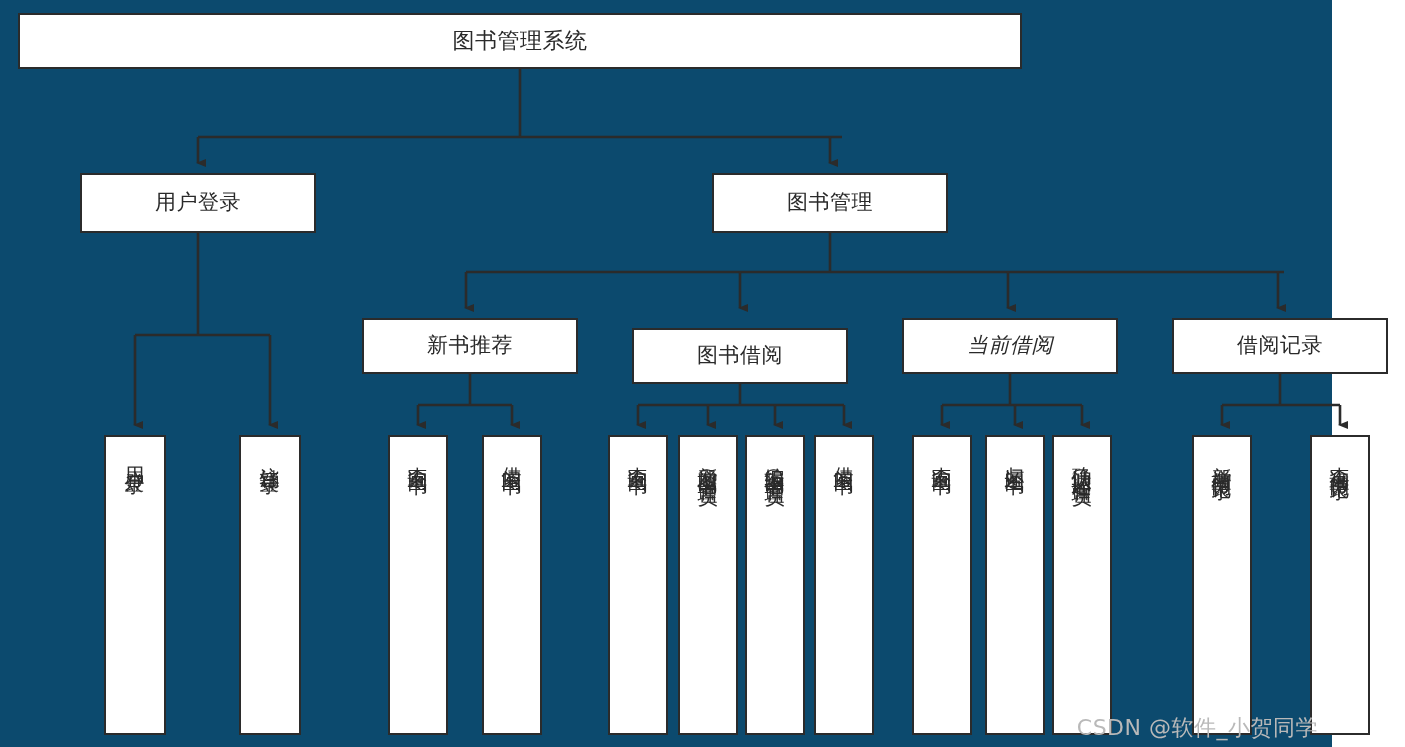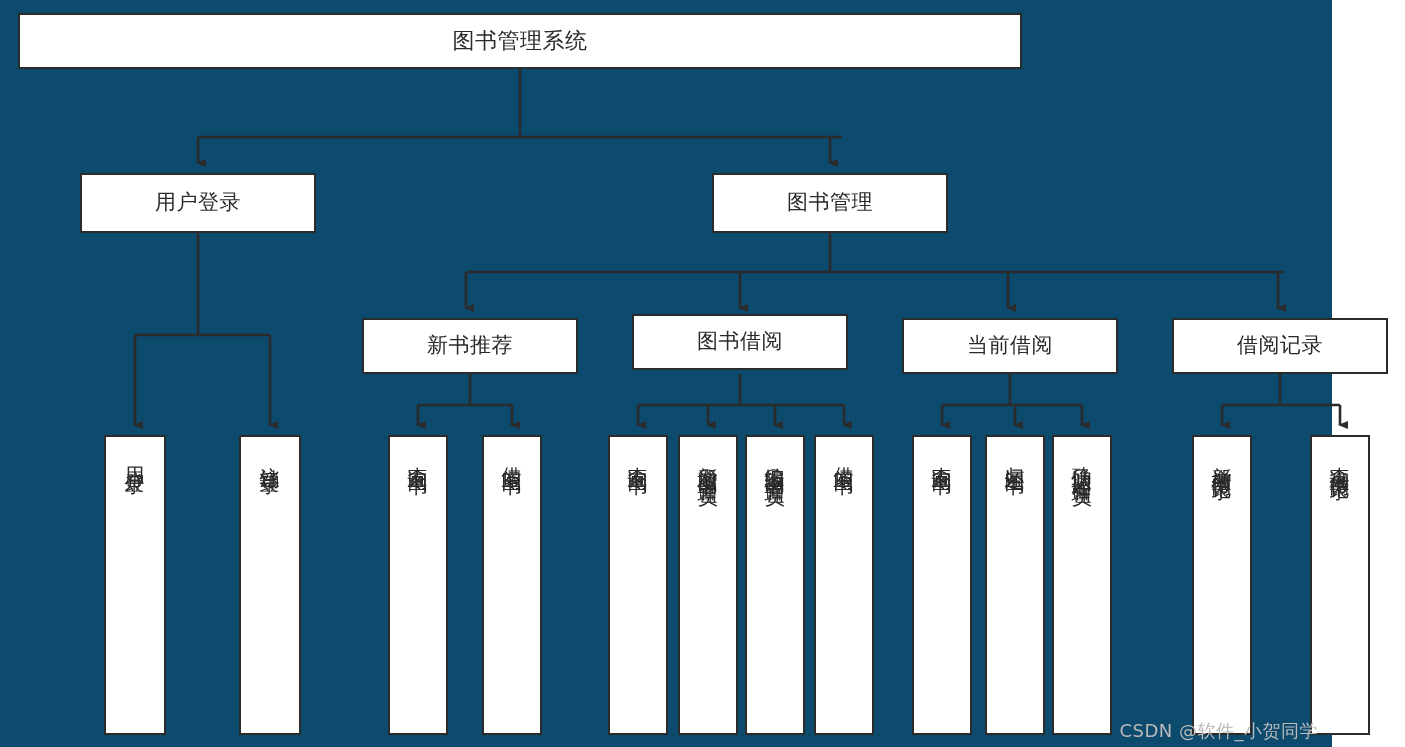--- a/index.html
+++ b/index.html
@@ -58,21 +58,21 @@
     line-height: 1;
   }
   .node.root .node-label {
     font-size: 22px;
   }
   #watermark {
     position: absolute;
     right: 14px;
     bottom: 4px;
     color: #b9b9b9;
-    font-size: 18px;
+    font-size: 22px;
     letter-spacing: 0.5px;
     z-index: 6;
     white-space: nowrap;
     pointer-events: none;
     text-align: center;
   }
 </style>
 </head>
 <body>
 
@@ -135,24 +135,24 @@
   <div class="node" style="left:80px; top:173px; width:236px; height:60px;">
     <span class="node-label">用户登录</span>
   </div>
   <div class="node" style="left:712px; top:173px; width:236px; height:60px;">
     <span class="node-label">图书管理</span>
   </div>
 
   <div class="node" style="left:362px; top:318px; width:216px; height:56px;justify-content:center;">
     <span class="node-label">新书推荐</span>
   </div>
-  <div class="node" style="left:632px; top:314px; width:216px; height:56px;">
+  <div class="node" style="left:632px; top:328px; width:216px; height:56px;">
     <span class="node-label">图书借阅</span>
   </div>
-  <div class="node" style="left:902px; top:318px; width:216px; height:56px;">
+  <div class="node" style="left:902px; top:318px; width:216px; height:56px;font-style:italic;">
     <span class="node-label">当前借阅</span>
   </div>
   <div class="node" style="left:1172px; top:318px; width:216px; height:56px;font-family:Liberation Serif, serif;">
     <span class="node-label">借阅记录</span>
   </div>
 
   <div class="node vertical" style="left:104px; top:435px; width:62px; height:300px;">
     <span class="node-label">用户登录</span>
   </div>
   <div class="node vertical" style="left:239px; top:435px; width:62px; height:300px;">

